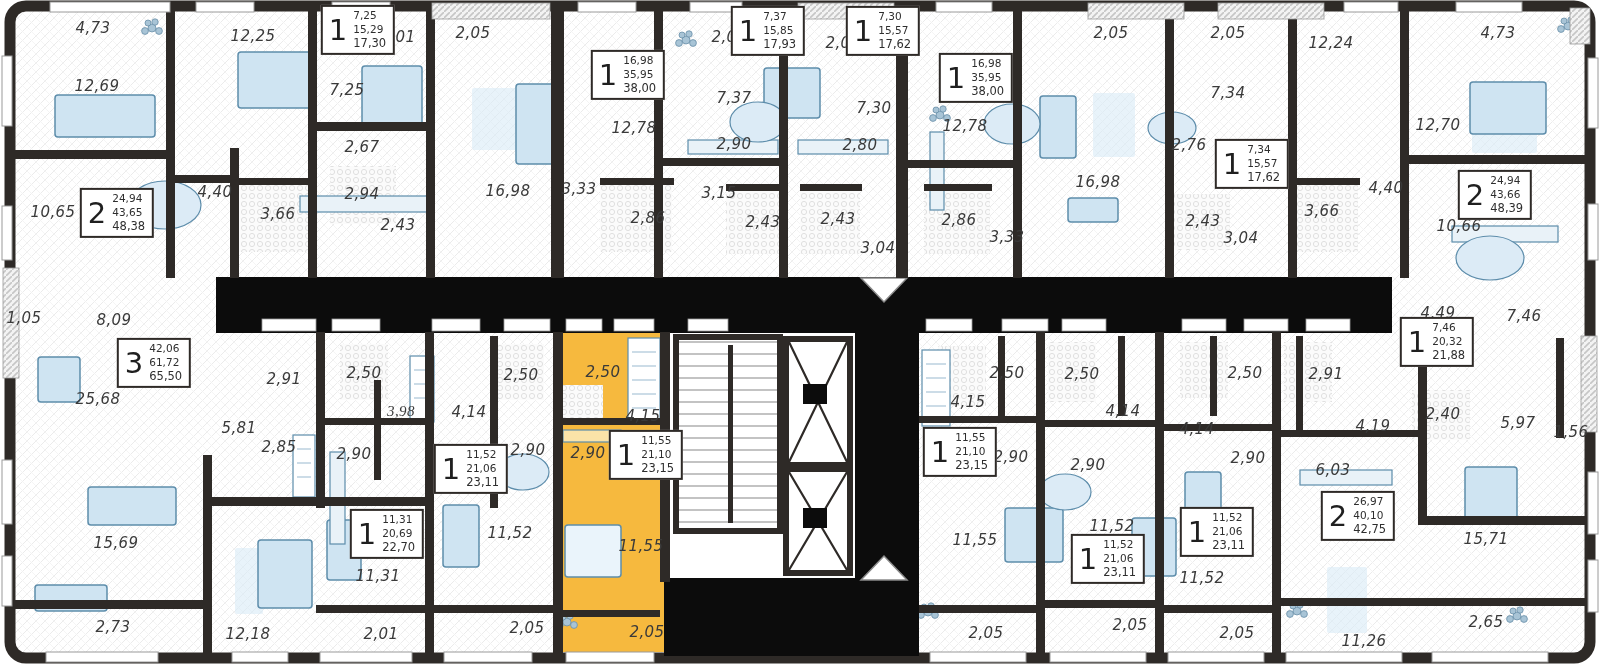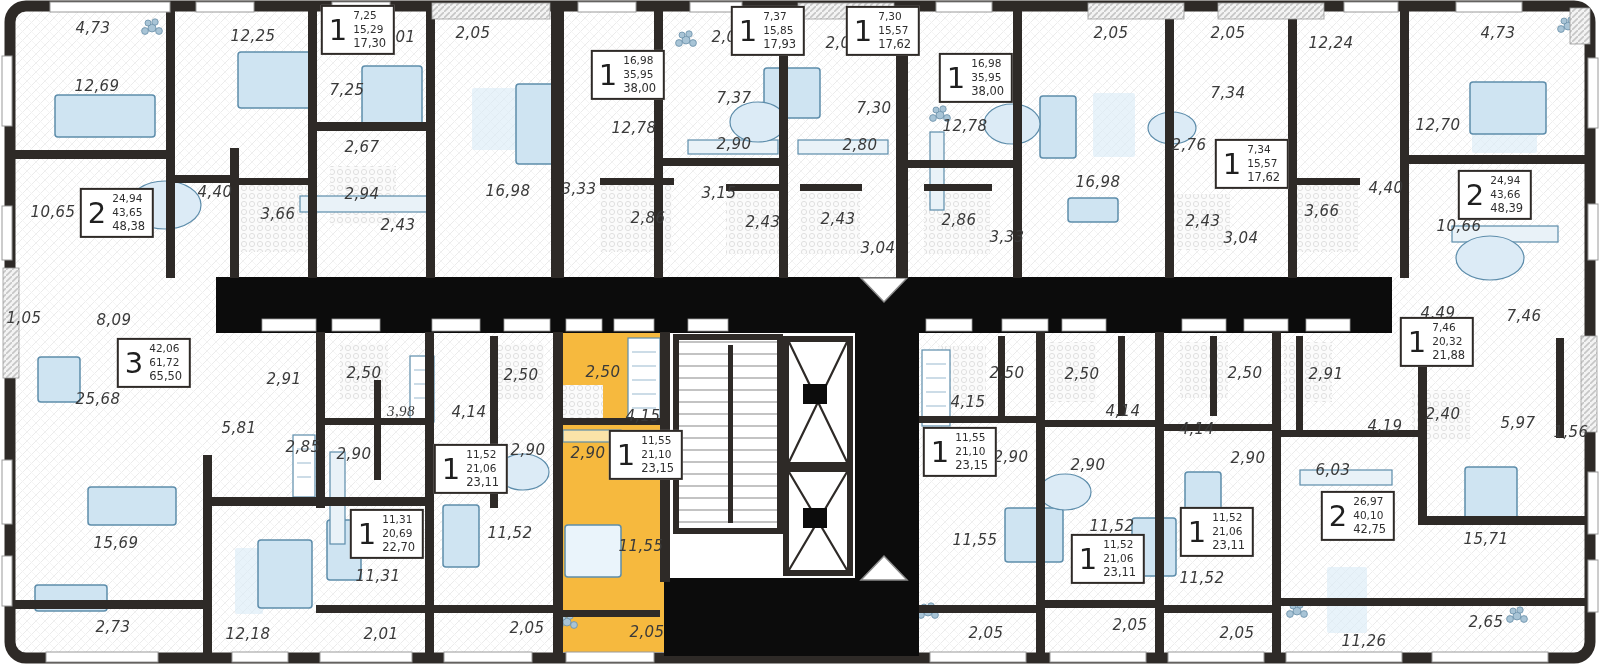--- a/index.html
+++ b/index.html
@@ -357,21 +357,21 @@
       <div class="area-label" style="left: 1331px; top: 43px;">12,24</div>
       <div class="area-label" style="left: 1322px; top: 211px;">3,66</div>
       <div class="area-label" style="left: 1386px; top: 188px;">4,40</div>
       <div class="area-label" style="left: 1438px; top: 125px;">12,70</div>
       <div class="area-label" style="left: 1498px; top: 33px;">4,73</div>
       <div class="area-label" style="left: 1459px; top: 226px;">10,66</div>
       <div class="area-label" style="left: 24px; top: 318px;">1,05</div>
       <div class="area-label" style="left: 114px; top: 309px; margin-top: 11px;">8,09</div>
       <div class="area-label" style="left: 98px; top: 399px;">25,68</div>
       <div class="area-label" style="left: 239px; top: 428px;">5,81</div>
-      <div class="area-label" style="left: 279px; top: 447px; margin-left: 24px;">2,85</div>
+      <div class="area-label" style="left: 279px; top: 447px;">2,85</div>
       <div class="area-label" style="left: 116px; top: 543px;">15,69</div>
       <div class="area-label" style="left: 113px; top: 627px;">2,73</div>
       <div class="area-label" style="left: 248px; top: 634px;">12,18</div>
       <div class="area-label" style="left: 284px; top: 379px;">2,91</div>
       <div class="area-label" style="left: 364px; top: 373px;">2,50</div>
       <div class="area-label" style="left: 401px; top: 411px; font-family: Liberation Serif, serif;">3,98</div>
       <div class="area-label" style="left: 354px; top: 454px;">2,90</div>
       <div class="area-label" style="left: 378px; top: 576px;">11,31</div>
       <div class="area-label" style="left: 381px; top: 634px;">2,01</div>
       <div class="area-label" style="left: 521px; top: 375px;">2,50</div>
@@ -393,21 +393,21 @@
       <div class="area-label" style="left: 1123px; top: 411px;">4,14</div>
       <div class="area-label" style="left: 1088px; top: 465px;">2,90</div>
       <div class="area-label" style="left: 1112px; top: 526px;">11,52</div>
       <div class="area-label" style="left: 1130px; top: 625px;">2,05</div>
       <div class="area-label" style="left: 1245px; top: 373px;">2,50</div>
       <div class="area-label" style="left: 1197px; top: 429px;">4,14</div>
       <div class="area-label" style="left: 1248px; top: 458px;">2,90</div>
       <div class="area-label" style="left: 1202px; top: 578px;">11,52</div>
       <div class="area-label" style="left: 1237px; top: 633px;">2,05</div>
       <div class="area-label" style="left: 1326px; top: 374px;">2,91</div>
-      <div class="area-label" style="left: 1373px; top: 426px; margin-left: 12px;">4,19</div>
+      <div class="area-label" style="left: 1373px; top: 426px;">4,19</div>
       <div class="area-label" style="left: 1333px; top: 470px;">6,03</div>
       <div class="area-label" style="left: 1364px; top: 641px;">11,26</div>
       <div class="area-label" style="left: 1486px; top: 539px; font-style: italic;">15,71</div>
       <div class="area-label" style="left: 1486px; top: 622px;">2,65</div>
       <div class="area-label" style="left: 1443px; top: 414px;">2,40</div>
       <div class="area-label" style="left: 1518px; top: 423px;">5,97</div>
       <div class="area-label" style="left: 1571px; top: 384px; margin-top: 48px;">1,56</div>
       <div class="area-label" style="left: 1438px; top: 313px;">4,49</div>
       <div class="area-label" style="left: 1524px; top: 316px;">7,46</div>
       <div class="unit-box" style="left: 358px; top: 30px;">

